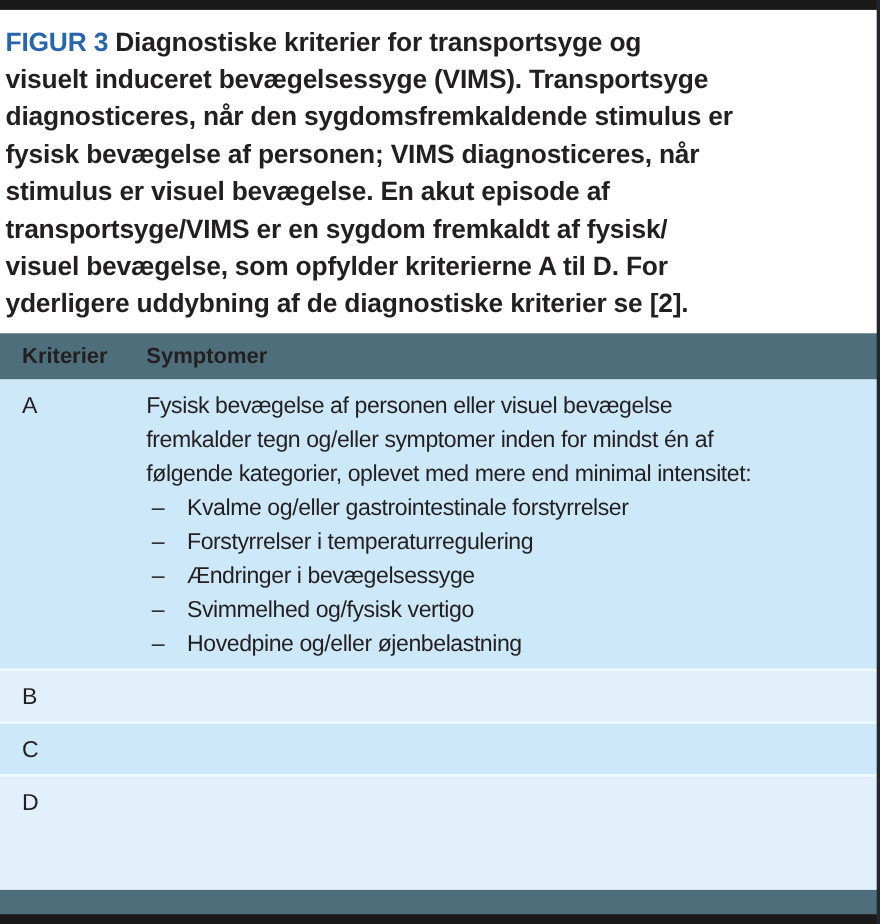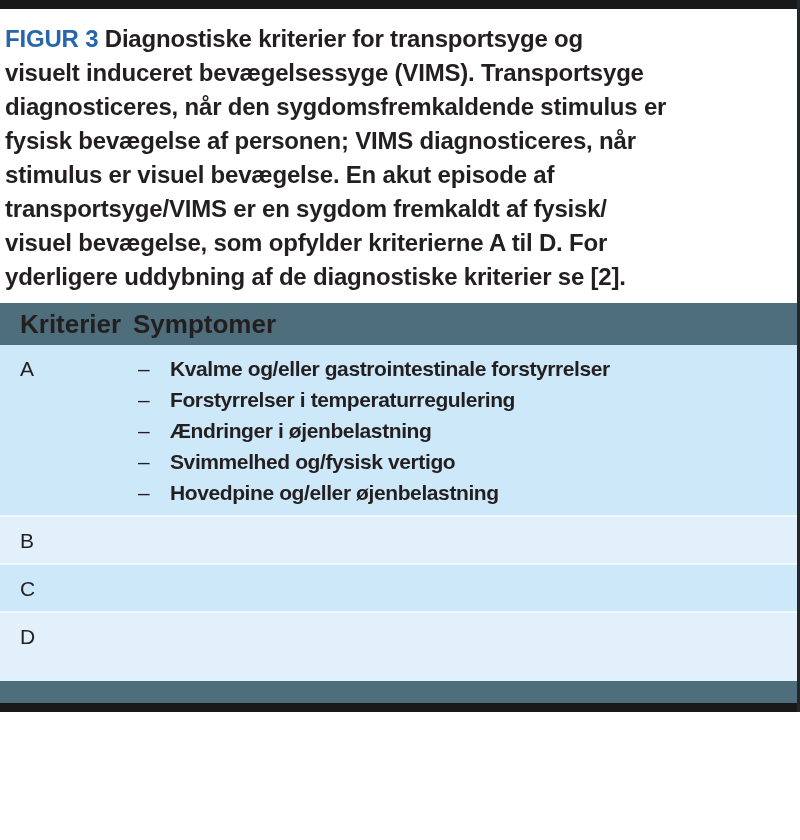--- a/index.html
+++ b/index.html
@@ -1,21 +1,21 @@
 <!DOCTYPE html>
 <html><head>
 <meta charset="utf-8">
 <style>
   html, body { margin: 0; padding: 0; background: #ffffff; }
   body { width: 800px; height: 840px; overflow: hidden; }
 
   .figure {
     position: relative;
     width: 800px;
-    height: 712px;
+    height: 840px;
     background: #ffffff;
     display: flex;
     flex-direction: column;
     font-family: "Liberation Sans", "DejaVu Sans", sans-serif;
     color: #231f20;
     overflow: hidden;
   }
 
   .bar-top { height: 9px; background: #191919; flex-shrink: 0; }
 
@@ -30,21 +30,21 @@
     flex-shrink: 0;
   }
   .figur-label { color: #2765ad; }
 
   .thead {
     background: #4e6e7c;
     display: flex;
     align-items: center;
     height: 42px;
     font-weight: bold;
-    font-size: 26px;
+    font-size: 20px;
     color: #231f20;
     flex-shrink: 0;
   }
 
   .col-crit {
     width: 133px;
     padding-left: 20px;
     box-sizing: border-box;
     flex-shrink: 0;
   }
@@ -61,21 +61,21 @@
   .row-dark  { background: #cde8f8; }
   .row-light { background: #e1f0fb; }
   .row-sep   { border-top: 2px solid #f0f9fd; }
   .row-d     { flex: 1 0 auto; padding-bottom: 45px; }
 
   .cell-text { white-space: pre-line; }
 
   .bullets { }
   .bullet { display: flex; padding-left: 5px; }
   .bullet .dash { width: 32px; flex-shrink: 0; }
-  .bullet .bullet-text { flex: 1; font-weight: bold; }
+  .bullet .bullet-text { flex: 1; }
 
   .bar-slate {
     position: absolute;
     left: 0; right: 0; bottom: 9px;
     height: 22px;
     background: #4e6e7c;
     z-index: 3;
   }
   .bar-bottom {
     position: absolute;
@@ -109,32 +109,35 @@
 yderligere uddybning af de diagnostiske kriterier se [2].</span></div>
 
   <div class="thead">
     <div class="col-crit">Kriterier</div>
     <div class="col-sym">Symptomer</div>
   </div>
 
   <div class="row row-dark">
     <div class="col-crit">A</div>
     <div class="col-sym">
+      <div class="cell-text">Fysisk bevægelse af personen eller visuel bevægelse
+fremkalder tegn og/eller symptomer inden for mindst én af
+følgende kategorier, oplevet med mere end minimal intensitet:</div>
       <div class="bullets">
         <div class="bullet">
           <span class="dash">–</span>
           <span class="bullet-text">Kvalme og/eller gastrointestinale forstyrrelser</span>
         </div>
         <div class="bullet">
           <span class="dash">–</span>
           <span class="bullet-text">Forstyrrelser i temperaturregulering</span>
         </div>
         <div class="bullet">
           <span class="dash">–</span>
-          <span class="bullet-text">Ændringer i øjenbelastning</span>
+          <span class="bullet-text">Ændringer i bevægelsessyge</span>
         </div>
         <div class="bullet">
           <span class="dash">–</span>
           <span class="bullet-text">Svimmelhed og/fysisk vertigo</span>
         </div>
         <div class="bullet">
           <span class="dash">–</span>
           <span class="bullet-text">Hovedpine og/eller øjenbelastning</span>
         </div>
       </div>

